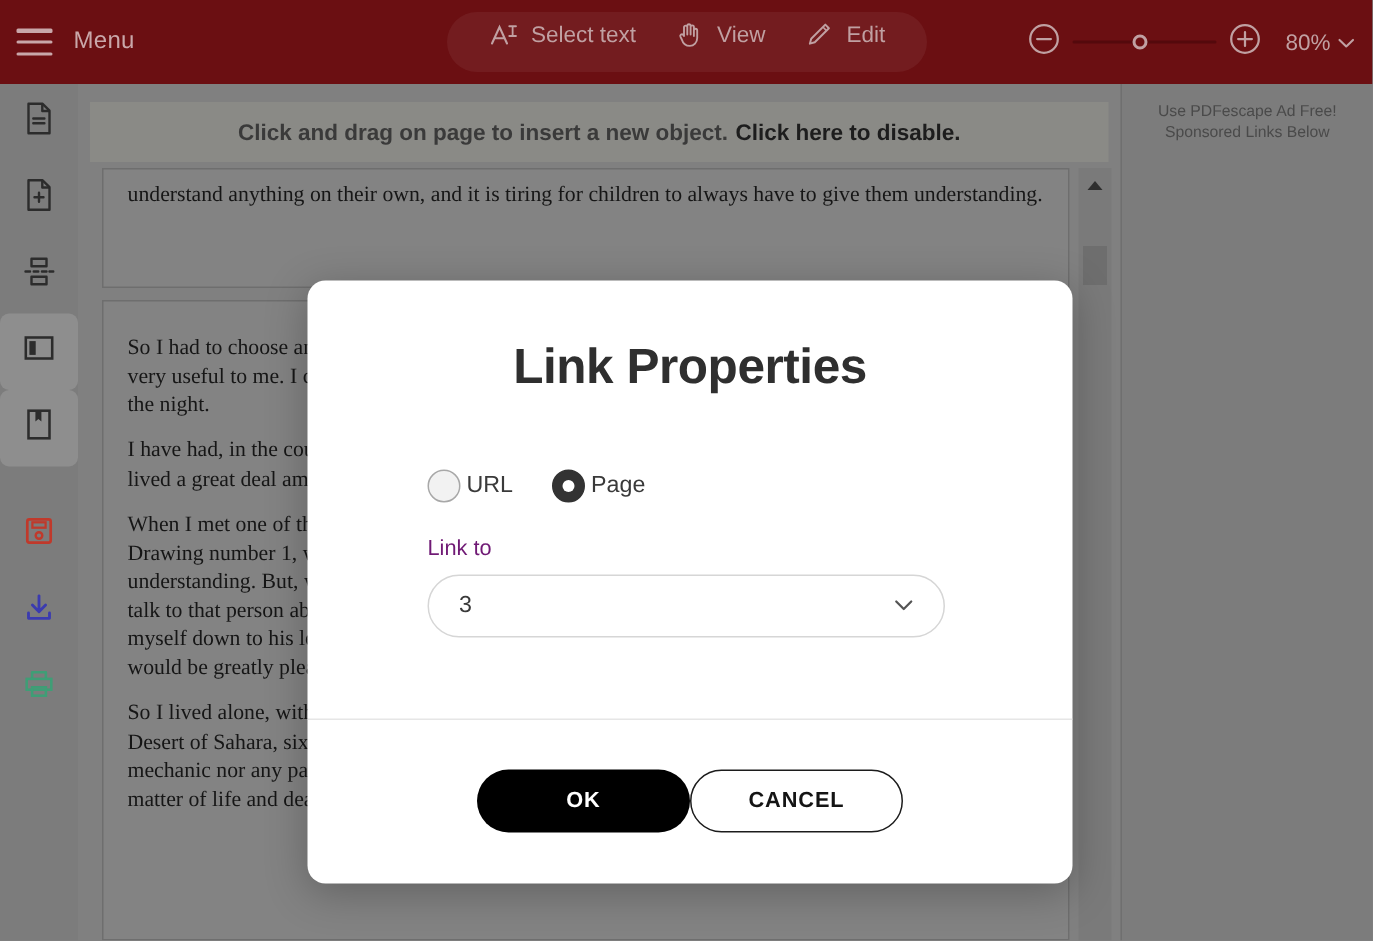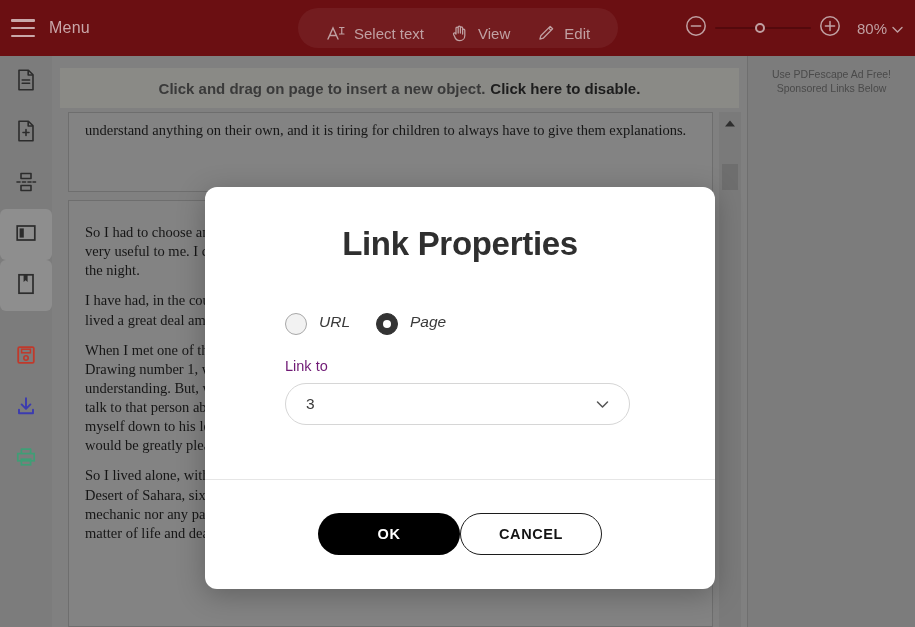--- a/index.html
+++ b/index.html
@@ -22,21 +22,21 @@
   .hamburger { width: 24px; height: 18px; display: flex; flex-direction: column;
                justify-content: space-between; cursor: pointer; }
   .hamburger span { display: block; height: 2.5px; background: #c9a7a9; border-radius: 1px; }
   .menu-label { color: #c9a7a9; font-size: 16px; letter-spacing: .2px; }
 
   .mode-pill {
     position: absolute; left: 298px; top: 8px;
     height: 40px; padding: 0 18px;
     background: rgba(255,255,255,.055);
     border-radius: 20px;
-    display: flex; align-items: flex-end; gap: 6px;
+    display: flex; align-items: flex-start; gap: 6px;
   }
   .mode-btn {
     display: flex; align-items: center; gap: 8px;
     padding: 5px 10px; border-radius: 16px;
     color: #c0a0a2; font-size: 15px; cursor: pointer;
     white-space: nowrap;
   }
   .mode-btn svg { display: block; }
 
   .zoom-zone {
@@ -133,21 +133,21 @@
     border-radius: 12px;
     box-shadow: 0 6px 28px rgba(0,0,0,.26);
     overflow: hidden;
   }
   .modal-title {
     text-align: center; color: #2f2f2f;
     font-size: 33px; font-weight: bold;
     padding-top: 38px; letter-spacing: -.3px;
   }
   .radio-row { display: flex; align-items: center; gap: 16px; padding: 50px 0 0 80px; }
-  .radio-item { display: flex; gap: 12px; cursor: pointer; font-style: italic; }
+  .radio-item { display: flex; align-items: center; gap: 4px; cursor: pointer; }
   .radio {
     width: 22px; height: 22px; border-radius: 50%;
     border: 1.5px solid #a8a8a8; background: #f2f2f2;
     display: flex; align-items: center; justify-content: center;
   }
   .radio.on { background: #333; border-color: #333; }
   .radio.on::after { content: ""; width: 8px; height: 8px; border-radius: 50%; background: #fff; }
   .radio-label { color: #3a3a3a; font-size: 15.5px; }
   .gap-page { margin-left: 10px; }
 
@@ -322,21 +322,21 @@
   </div>
 
   <div class="workspace">
     <div class="notice">
       <span>Click and drag on page to insert a new object.</span>
       <b>Click here to disable.</b>
     </div>
 
     <div class="canvas">
       <div class="page page-a">
-        <div>understand anything on their own, and it is tiring for children to always have to give them explanations.</div>
+        <div>understand anything on their own, and it is tiring for children to always have to give them understanding.</div>
       </div>
       <div class="page page-b">
         <p>So I had to choose another profession, and I learned to pilot airplanes. And geography, in turn, has been very useful to me. I could tell, at first glance, China, or Arizona. That is very helpful, if one is lost during the night.</p>
         <p>I have had, in the course of my life, quantities of encounters with quantities of serious people. I have lived a great deal among the grown-ups. I have seen them intimately, close at hand.</p>
         <p>When I met one of them who seemed to me at all clear-sighted, I tried the experiment of showing him my Drawing number 1, which I have always kept. I would try to find out, so, if this was a person of true understanding. But, whoever it was, he, or she, would always say: "That is a hat." Then I would never talk to that person about boa constrictors, nor about primeval forests, nor about stars. I would bring myself down to his level. I would talk to him about bridge, golf, politics, and neckties. And the grown-up would be greatly pleased to have met such a sensible, reasonable man.</p>
         <p>So I lived alone, without anyone that I could really talk to, until I had an accident with my plane in the Desert of Sahara, six years ago. Something was broken in my engine. And as I had with me neither a mechanic nor any passenger with me, I prepared to try, by myself, to make a difficult reprieve. It was a matter of life and death. I had hardly any water to drink for a week.</p>
       </div>
     </div>
 
     <div class="scrollbar">

